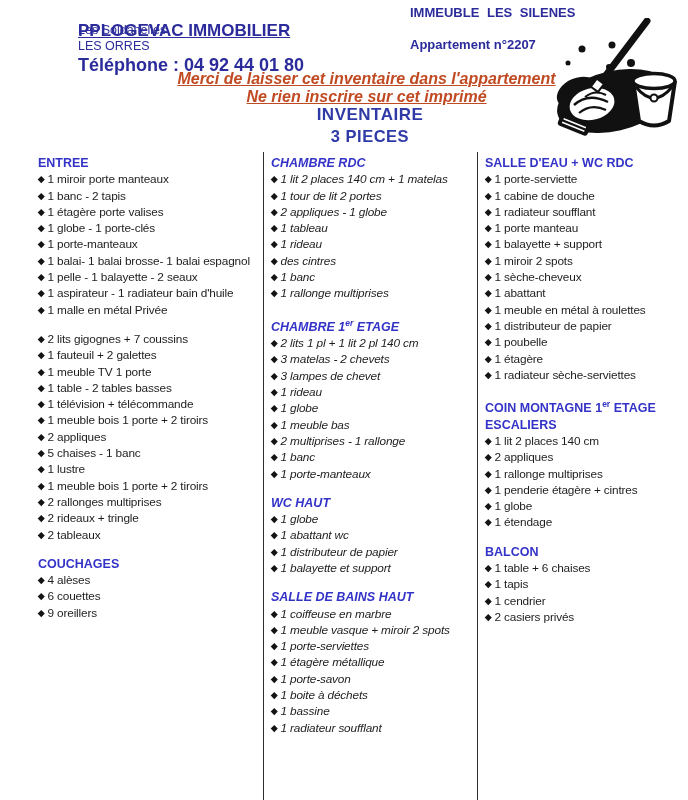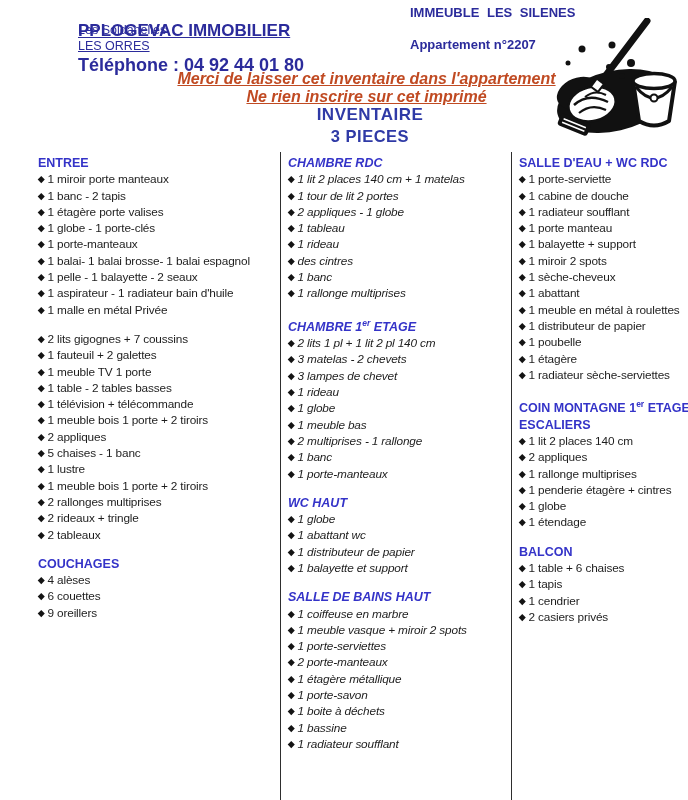--- a/index.html
+++ b/index.html
@@ -4,34 +4,34 @@
 <style>
   html,body{margin:0;padding:0;background:#ffffff;}
   .page{
     position:relative;width:688px;height:800px;background:#ffffff;overflow:hidden;
     font-family:"Liberation Sans", sans-serif;color:#1d1d1d;
   }
   
   .hdr{position:absolute;white-space:nowrap;}
   .agency-name{left:78px;top:5px;font-size:17px;font-weight:bold;text-decoration:underline;color:#2b2b9b;margin-top:16px;}
   .agency-l2{left:78px;top:23px;font-size:12.5px;color:#2b2b9b;}
-  .agency-l3{left:78px;top:39px;font-size:12.5px;color:#2b2b9b;text-decoration:underline;}
+  .agency-l3{left:78px;top:39px;font-size:12.5px;color:#2b2b9b;}
   .agency-phone{left:78px;top:55px;font-size:18px;font-weight:bold;color:#2b2b9b;}
   .building{left:410px;top:5px;font-size:13px;font-weight:bold;color:#2b2b9b;word-spacing:4px;}
   .apartment{left:410px;top:37px;font-size:13px;font-weight:bold;color:#2b2b9b;}
   .center-block{position:absolute;left:140px;top:0;width:460px;text-align:center;}
   .notice{position:absolute;left:0;right:7px;font-size:16px;font-weight:bold;font-style:italic;
           text-decoration:underline;color:#c04a22;white-space:nowrap;}
   .notice1{top:70px;}
   .notice2{top:88px;}
   .doc-title{position:absolute;left:0;right:0;top:105px;font-size:17px;font-weight:bold;color:#2f3aa6;letter-spacing:.5px;}
   .doc-subtitle{position:absolute;left:0;right:0;top:127px;font-size:16.5px;font-weight:bold;color:#2f3aa6;letter-spacing:.5px;}
   .clipart{position:absolute;left:552px;top:18px;width:132px;height:124px;}
   
-  .columns{position:absolute;left:0;right:0;top:152px;bottom:0;display:flex;gap:17px;}
+  .columns{position:absolute;left:0;right:0;top:152px;bottom:0;display:flex;}
   .col{box-sizing:border-box;overflow:hidden;padding-top:3px;}
   .col1{width:263px;padding-left:38px;padding-right:2px;}
   .col2{width:214px;border-left:1px solid #2e2e2e;padding-left:7px;padding-right:2px;font-style:italic;}
   .col3{flex:1;border-left:1px solid #2e2e2e;padding-left:7px;padding-right:2px;}
   .section + .section{margin-top:13px;}
   .sec-title{color:#3433c8;font-weight:bold;font-size:12.5px;line-height:16.3px;white-space:nowrap;}
   .sec-title sup{font-size:8.5px;}
   .item{display:flex;align-items:flex-start;font-size:11.8px;line-height:16.3px;
         letter-spacing:-0.15px;color:#1d1d1d;white-space:nowrap;}
   .bullet{flex:none;width:4.5px;height:4.5px;background:#141414;transform:rotate(45deg);
@@ -300,24 +300,20 @@
           <div class="item">
             <span class="bullet"></span>
             <span>1 meuble vasque + miroir 2 spots</span>
           </div>
           <div class="item">
             <span class="bullet"></span>
             <span>1 porte-serviettes</span>
           </div>
           <div class="item">
             <span class="bullet"></span>
-            <span>2 porte-manteaux</span>
-          </div>
-          <div class="item">
-            <span class="bullet"></span>
             <span>1 étagère métallique</span>
           </div>
           <div class="item">
             <span class="bullet"></span>
             <span>1 porte-savon</span>
           </div>
           <div class="item">
             <span class="bullet"></span>
             <span>1 boite à déchets</span>
           </div>

